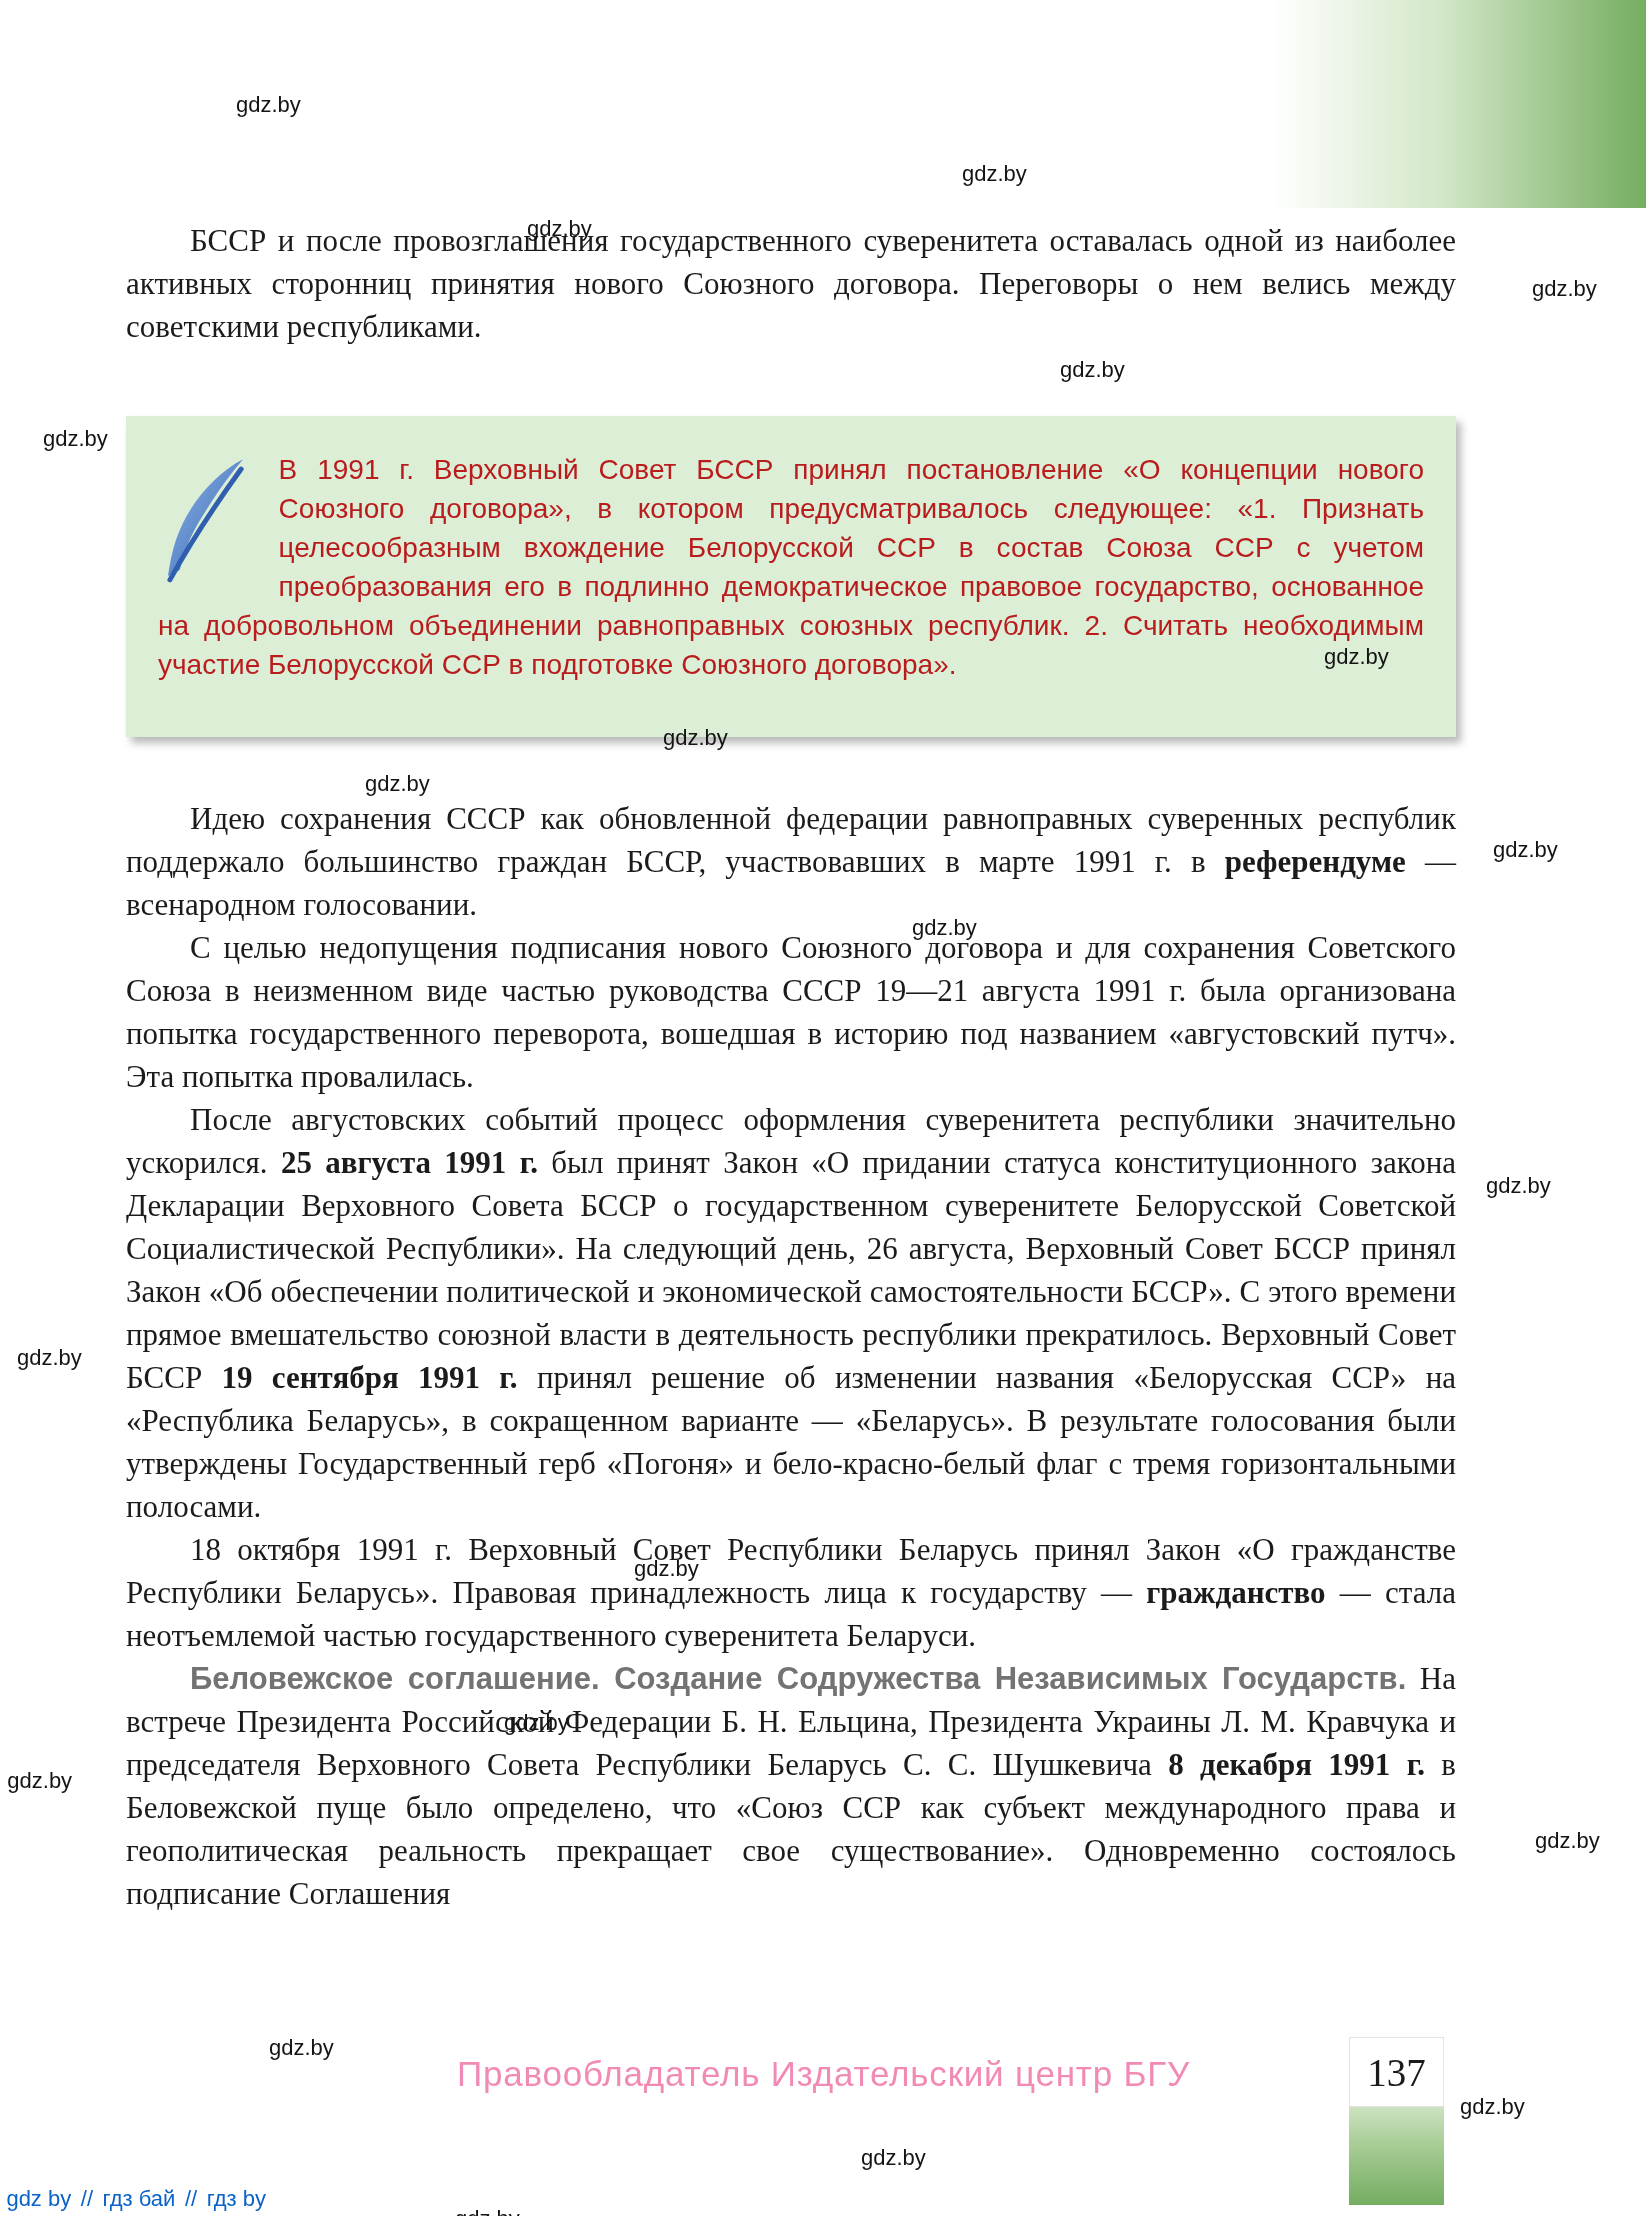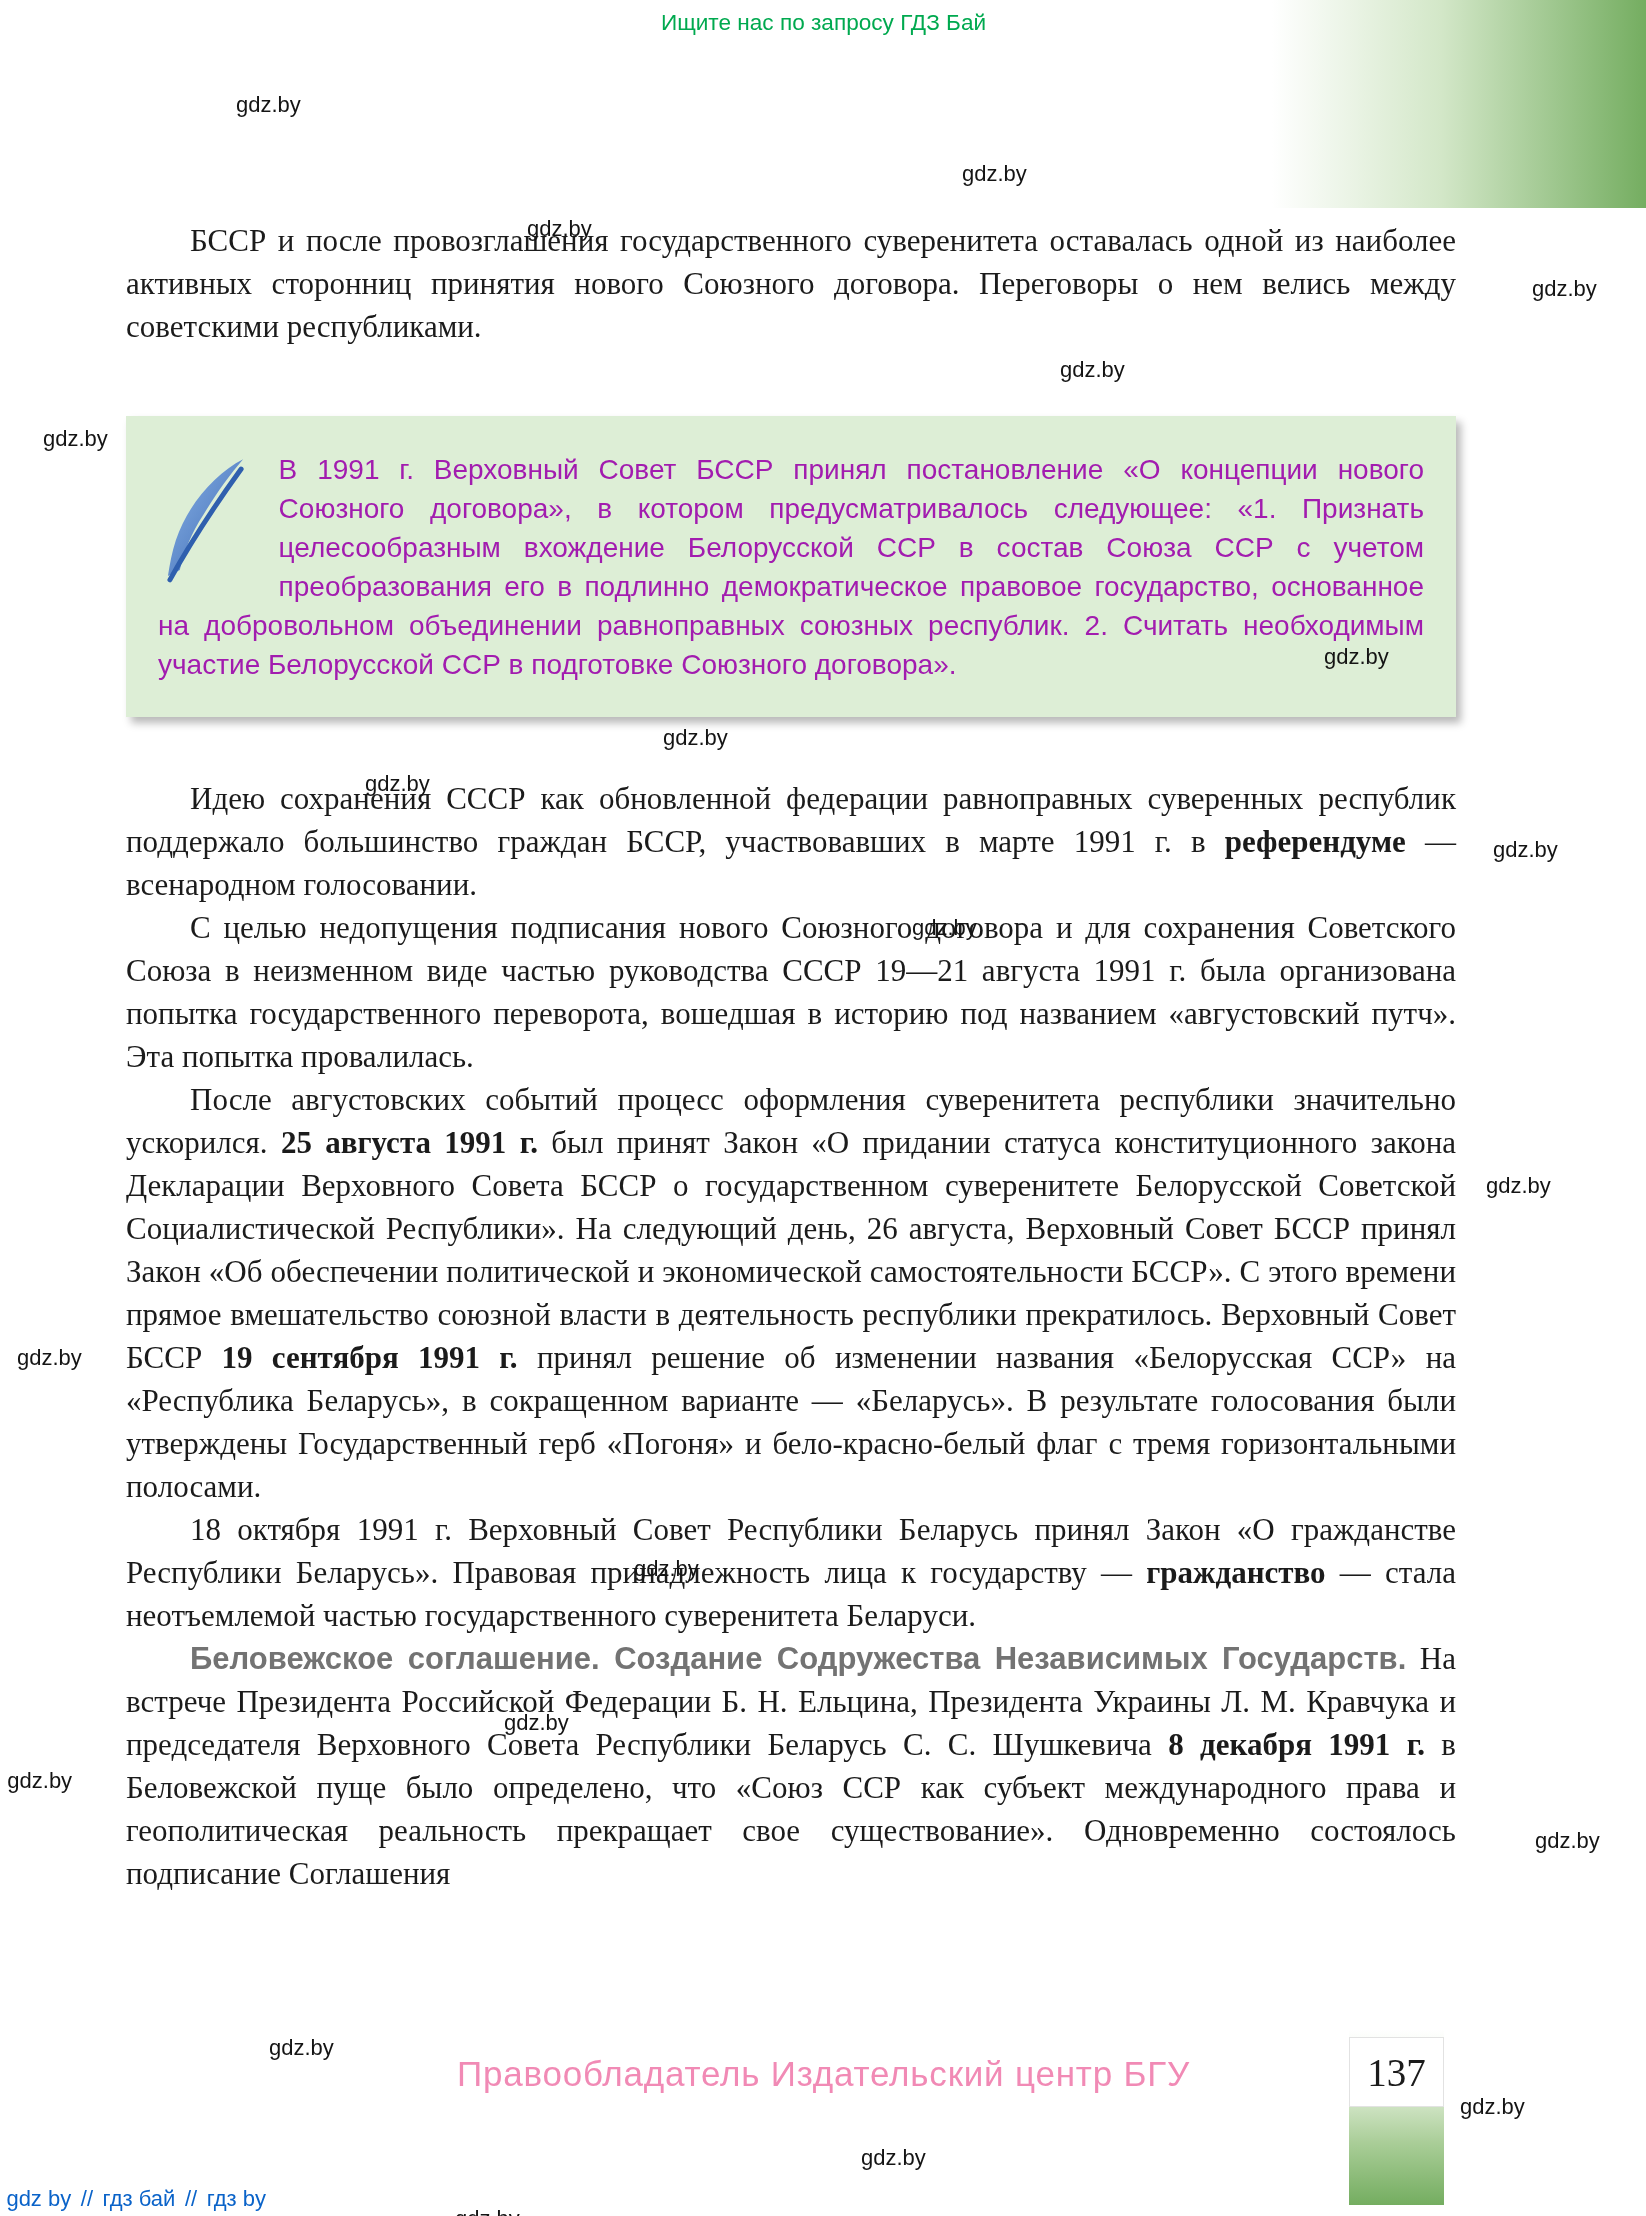--- a/index.html
+++ b/index.html
@@ -74,41 +74,40 @@
     font-family: "Liberation Sans", sans-serif;
     font-weight: bold;
     color: #737373;
   }
 
   
   .quote {
     display: block;
     margin: 68px 0 60px 0;
     background: #ddeed6;
-    padding: 34px 32px 33px 32px;
+    padding: 34px 32px 53px 32px;
     font: 28px/39px "Liberation Sans", sans-serif;
-    color: #a21caf;
+    color: #b91c1c;
     text-align: justify;
     box-shadow: 4.8px 5.6px 8px rgba(0,0,0,0.28);
   }
   .quill {
     float: left;
     width: 95px; height: 135px;
     margin: 3.2px 24px 4.8px 1.6px;
   }
   .quill svg { width: 100%; height: 100%; display: block; }
 </style>
 </head>
 <body>
 
 <div class="sheet">
 
   <div class="grad-top"></div>
 
-  <div class="banner">Ищите нас по запросу ГДЗ Бай</div>
 
   <div class="wm" style="left:236px;top:48px">gdz.by</div>
   <div class="wm" style="left:962px;top:117px">gdz.by</div>
   <div class="wm" style="left:527px;top:172px">gdz.by</div>
   <div class="wm" style="left:1532px;top:232px">gdz.by</div>
   <div class="wm" style="left:1060px;top:313px">gdz.by</div>
   <div class="wm" style="left:43px;top:382px">gdz.by</div>
   <div class="wm" style="left:1324px;top:600px">gdz.by</div>
   <div class="wm" style="left:663px;top:681px">gdz.by</div>
   <div class="wm" style="left:365px;top:727px">gdz.by</div>

